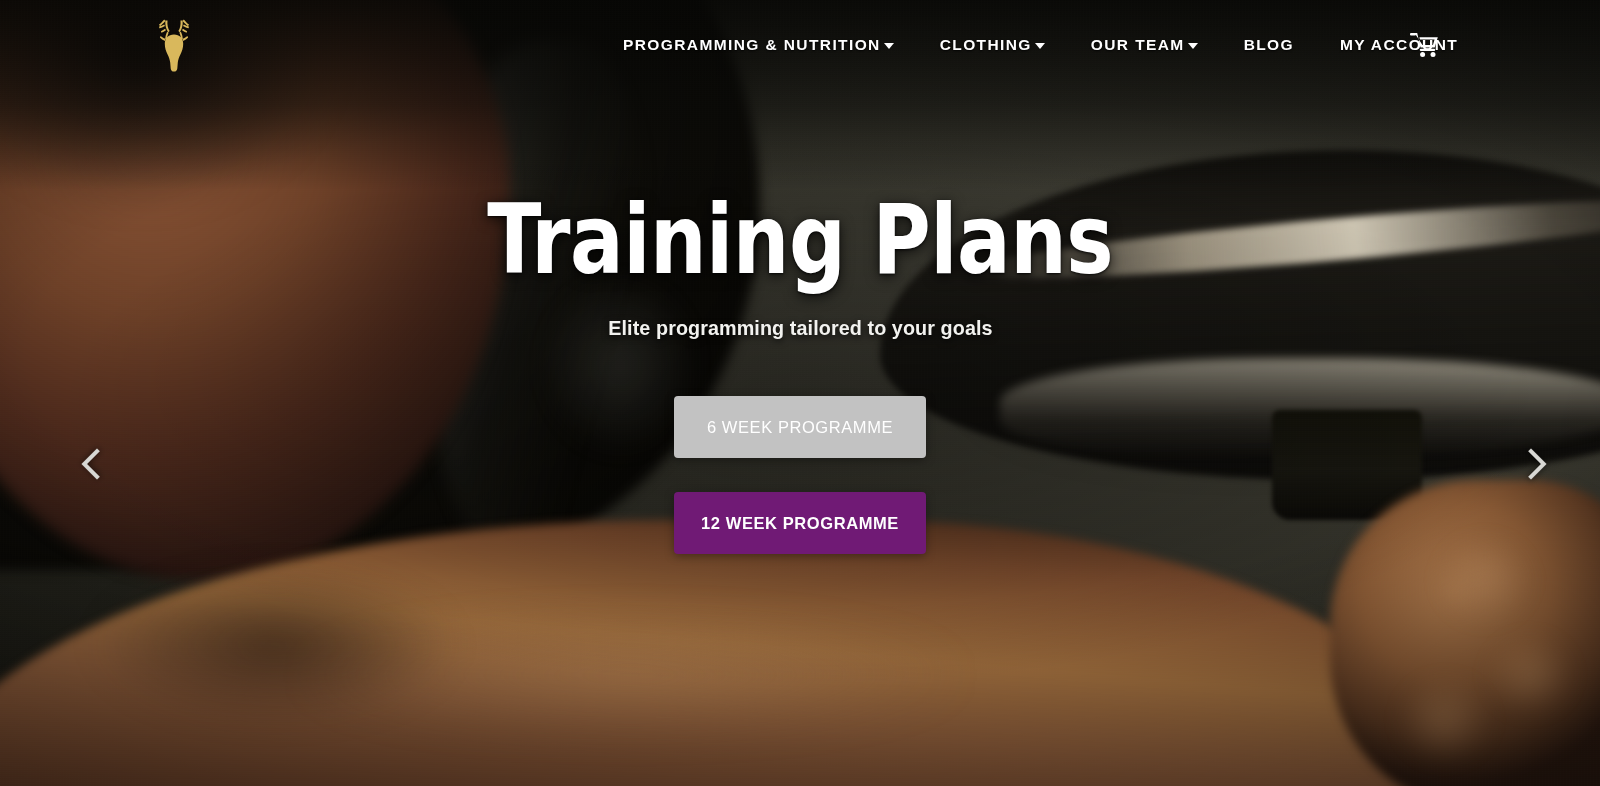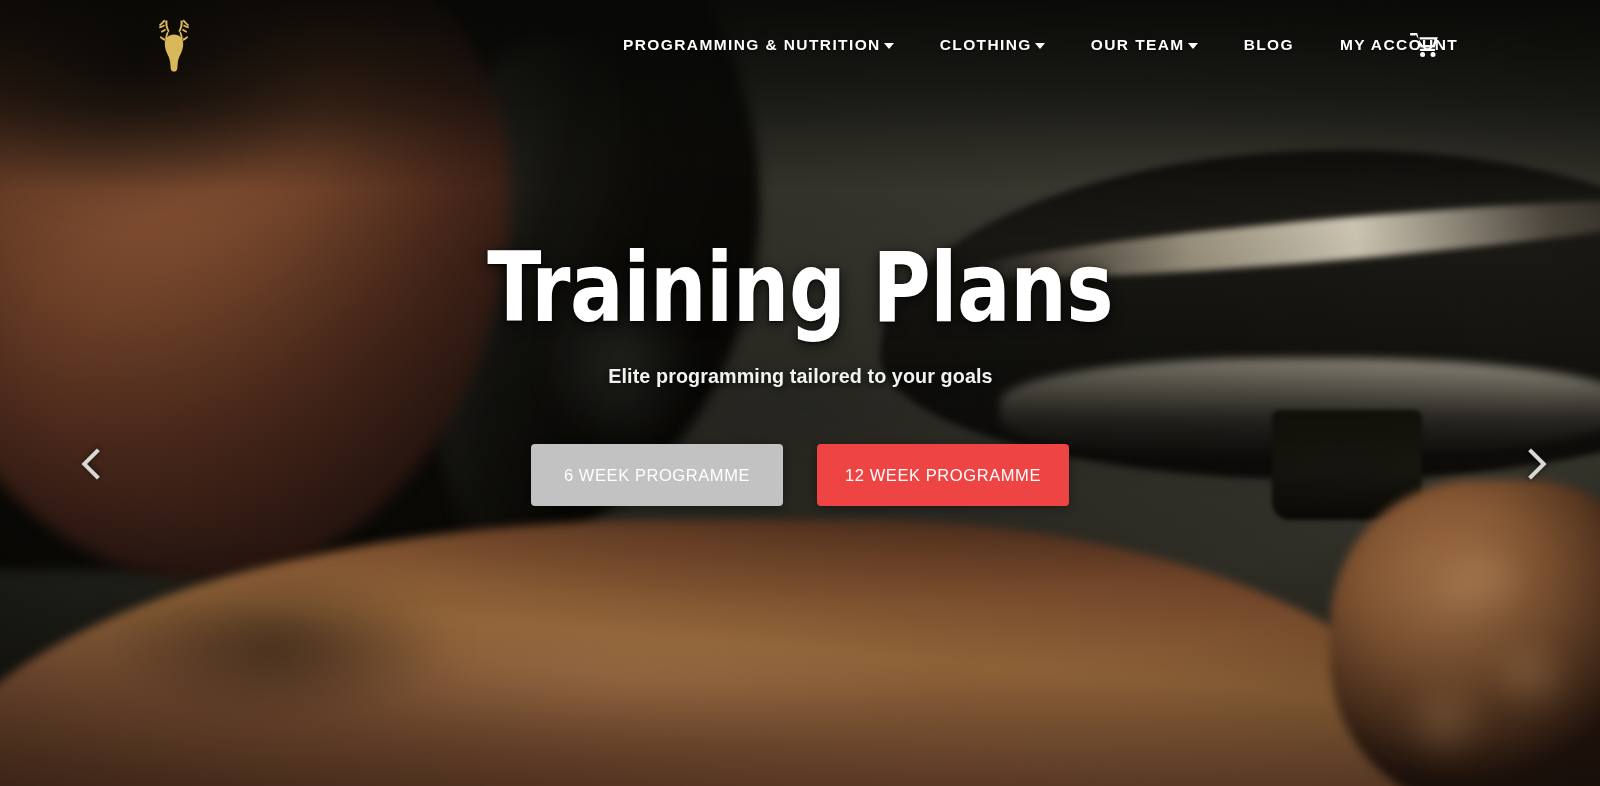--- a/index.html
+++ b/index.html
@@ -246,40 +246,40 @@
     margin-top:28px;
     font-size:21px;
     font-weight:700;
     color:#f2f2ef;
     letter-spacing:.1px;
     text-shadow:0 2px 8px rgba(0,0,0,.8);
     transform:scaleX(.94);
   }
   .hero-buttons {
     margin-top:56px;
-    display:flex; align-items:center; gap:34px;
+    display:flex; align-items:center; gap:34px;flex-direction:column;
   }
   .btn {
     min-width:252px;
     height:62px;
     border:none;
     border-radius:4px;
     display:flex; align-items:center; justify-content:center;
     padding:0 26px;
     font-size:16.5px;
     font-weight:400;
     letter-spacing:.035em;
     text-transform:uppercase;
     color:#ffffff;
     cursor:pointer;
     font-family:"Liberation Sans", sans-serif;
     box-shadow:0 2px 10px rgba(0,0,0,.35);
   }
   .btn-secondary { background:#c2c2c2; }
-  .btn-primary   { background:#ef4444; }
+  .btn-primary   { background:#701a75;font-weight:bold; }
 
   
   .carousel-arrow {
     position:absolute; top:438px;
     width:52px; height:52px;
     display:flex; align-items:center; justify-content:center;
     cursor:pointer; z-index:35;
   }
   .carousel-arrow.prev { left:68px; }
   .carousel-arrow.next { left:1508px; }

